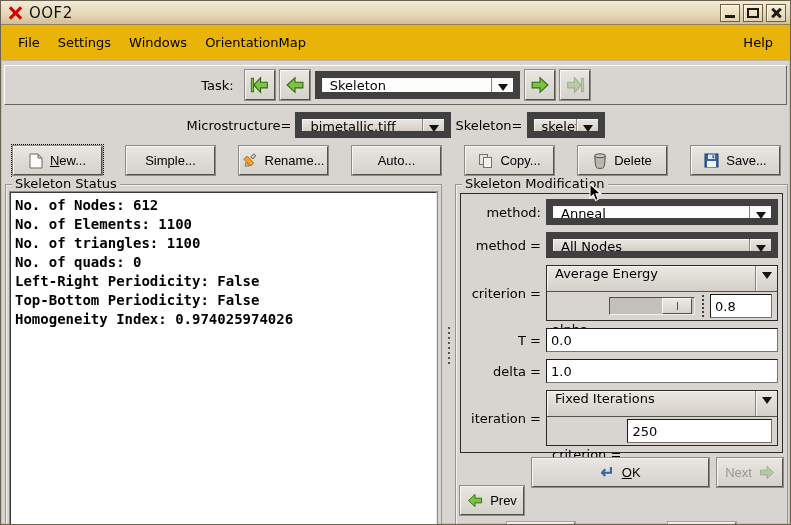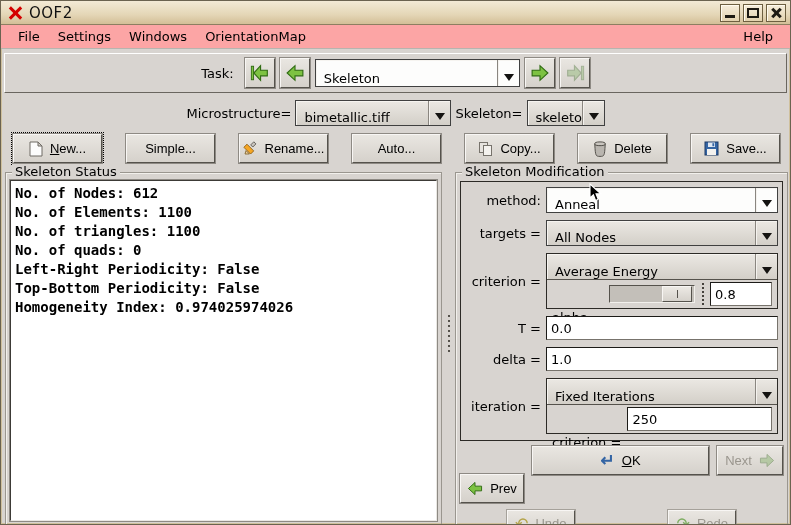--- a/index.html
+++ b/index.html
@@ -34,22 +34,22 @@
     box-shadow:inset 1px 1px 0 #fffbef;
   }
   .winbtn .min-glyph { position:absolute; left:4px; right:4px; bottom:3px; height:3px; background:#1d1a12; }
   .winbtn .max-glyph { position:absolute; left:3px; right:3px; top:3px; bottom:3px; border:2px solid #1d1a12; }
   .winbtn .close-glyph-a,.winbtn .close-glyph-b { position:absolute; left:8px; top:2px; width:3px; height:12px; background:#1d1a12; }
   .winbtn .close-glyph-a { transform:rotate(45deg); }
   .winbtn .close-glyph-b { transform:rotate(-45deg); }
 
   
   .menubar {
-    height:24px; display:flex; align-items:center; padding:0 8px;
-    background:#fca5a5; border-bottom:1px solid #b8b4ae;
+    height:36px; display:flex; align-items:center; padding:0 8px;
+    background:#eab308; border-bottom:1px solid #b8b4ae;
   }
   .menu-item { padding:3px 9px; cursor:default; }
   .menu-spacer { flex:1; }
   .btn {
     display:flex; align-items:center; justify-content:center; gap:7px;
     border:1px solid; border-color:#f8f6f4 #55524c #55524c #f8f6f4;
     background:linear-gradient(#e9e6e1,#d5d1cb);
     box-shadow:0 0 0 1px #8e8a84;
     font-size:13px; cursor:default; white-space:nowrap;
   }
@@ -58,22 +58,22 @@
   
   .taskbar {
     margin:4px 3px 0 3px; height:40px;
     display:flex; align-items:center; justify-content:center; gap:5px;
     border:1px solid; border-color:#ffffff #6a665f #6a665f #ffffff;
     background:#d8d4d0;
   }
   .task-label { margin-right:6px; }
   .nav-sq { width:30px; height:30px; }
   .combo {
-    display:flex; align-items:flex-end; height:28px;
-    border:1px solid #404040;
+    display:flex; align-items:flex-start; height:28px;
+    border:7px solid #404040;
     background:linear-gradient(#ebe8e3,#d3cfc8);
     box-shadow:inset 1px 1px 0 #f6f4f0;
   }
   .combo.white { background:#fdfdfc; }
   .combo .combo-text { flex:1; padding:0 8px; overflow:hidden; white-space:nowrap; }
   .combo .combo-sep { width:1px; align-self:stretch; background:#8a8680; margin-right:1px; box-shadow:1px 0 0 #f4f2ee; }
   .combo .combo-arrow { width:20px; display:flex; align-items:center; justify-content:center; }
   .combo .combo-arrow i { width:0; height:0; border:5px solid transparent; border-top:7px solid #141311; margin-top:6px; }
   .task-combo { width:205px; }
 
@@ -329,21 +329,21 @@
 
           <span class="param-label">method:</span>
           <span class="combo white">
             <span class="combo-text">Anneal</span>
             <span class="combo-sep"></span>
             <span class="combo-arrow">
                 <i></i>
               </span>
           </span>
 
-          <span class="param-label">targets =</span>
+          <span class="param-label">method =</span>
           <span class="combo">
             <span class="combo-text">All Nodes</span>
             <span class="combo-sep"></span>
             <span class="combo-arrow">
                 <i></i>
               </span>
           </span>
 
           <span class="param-label">criterion =</span>
           <div class="subgroup">

